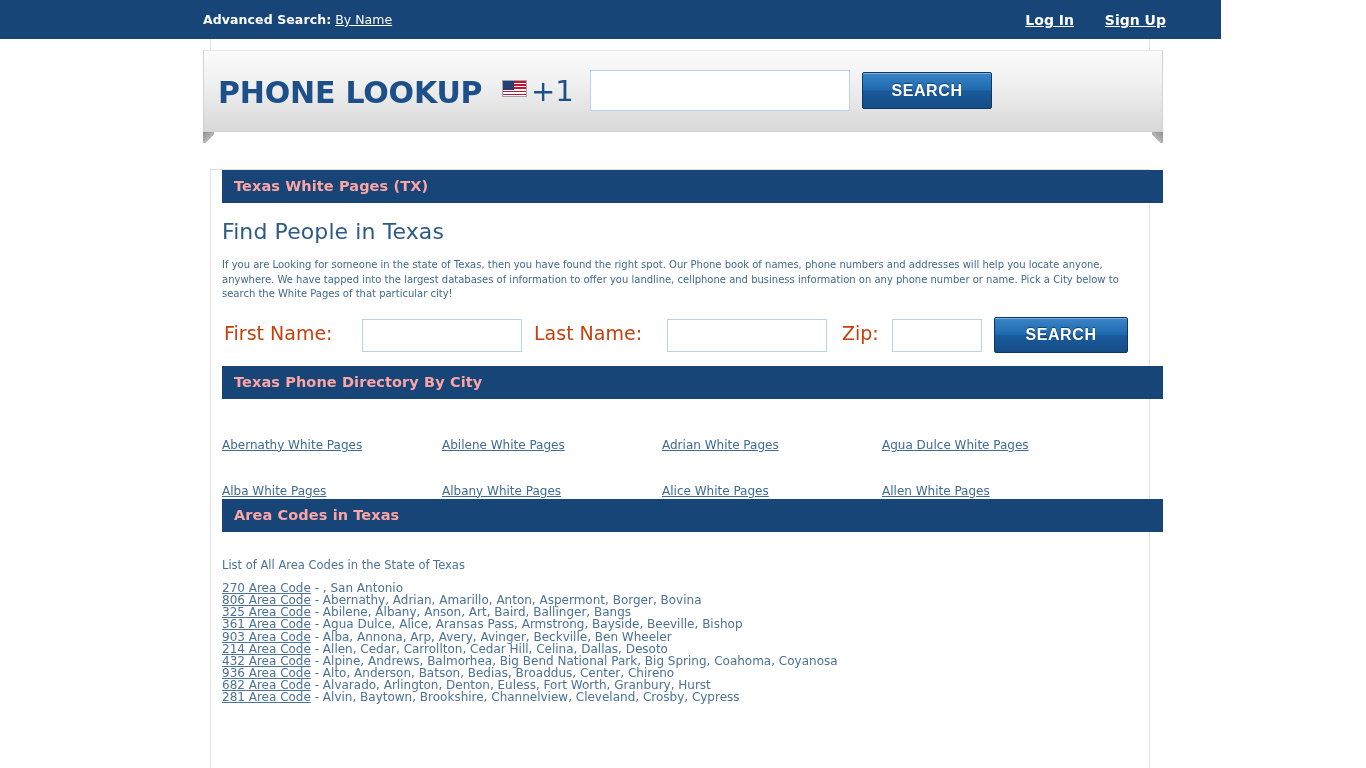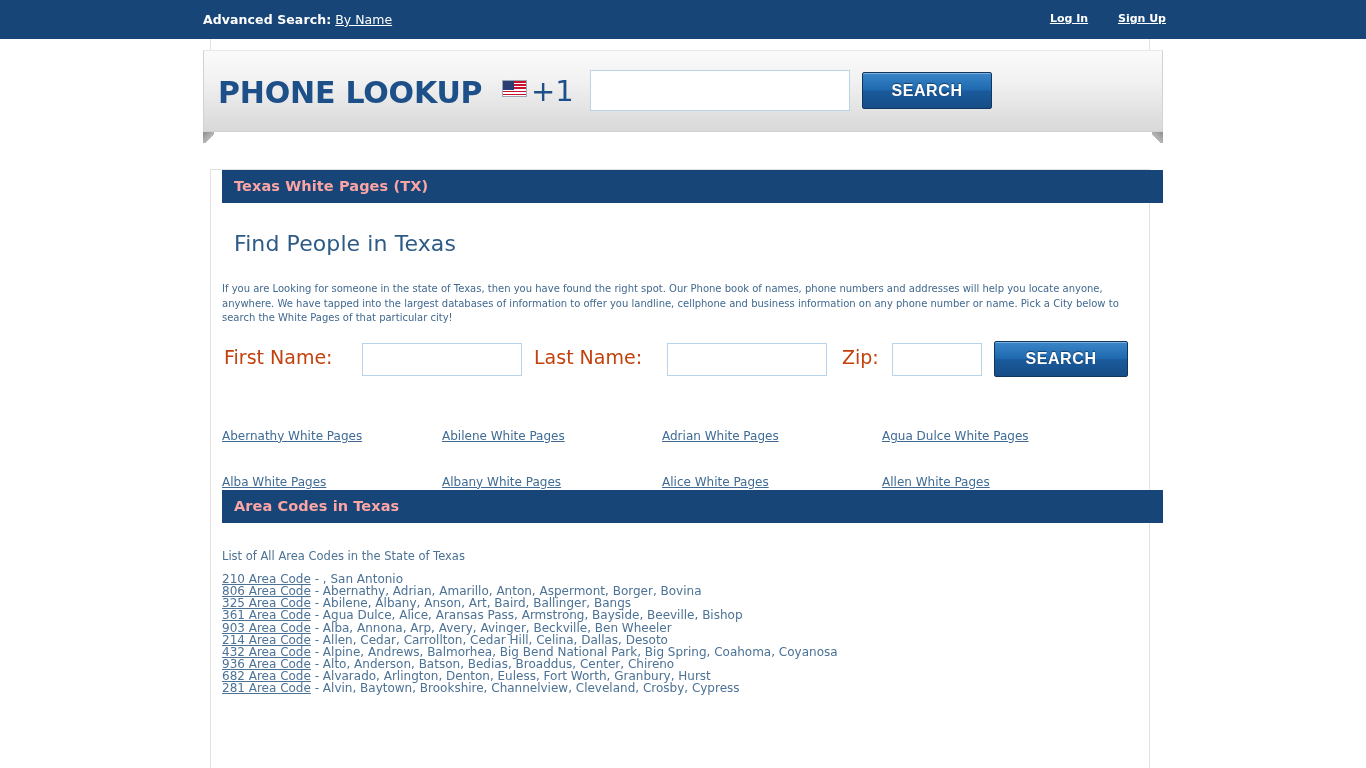--- a/index.html
+++ b/index.html
@@ -7,21 +7,21 @@
     margin: 0; padding: 0;
     width: 1366px; height: 768px;
     overflow: hidden;
     background: #ffffff;
     font-family: "DejaVu Sans", "Liberation Sans", sans-serif;
   }
 
   
   .topbar {
     position: absolute; top: 0; left: 0;
-    width: 1366px; height: 39px;
+    width: 1221px; height: 39px;
     background: #174578;
     color: #ffffff;
     font-size: 12.5px;
   }
   .topbar-inner {
     position: relative;
     width: 1366px; height: 39px;
   }
   .adv-search {
     position: absolute; left: 203px; top: 12px;
@@ -30,21 +30,21 @@
     font-size: 12.5px;
   }
   .adv-search .lbl { font-weight: bold; letter-spacing: .1px; }
   .adv-search a,
   .topbar a {
     color: #ffffff;
     text-decoration: underline;
   }
   .topbar-right {
     position: absolute; right: 200px; top: 12px;
-    font-size: 11px;
+    font-size: 14px;
     font-weight: bold;
   }
   .topbar-right a { margin-left: 26px; }
 
   
   .page-frame {
     position: absolute;
     left: 210px; top: 39px;
     width: 940px; height: 729px;
     background: #ffffff;
@@ -146,21 +146,21 @@
     background: #174578;
     color: #fca5a5;
     font-size: 14.5px;
     font-weight: bold;
     height: 33px;
     line-height: 33px;
     padding-left: 12px;
     letter-spacing: .1px;
   }
   .h1 {
-    margin: 12px;
+    margin: 0;
     padding: 16px 0 0 0;
     font-size: 22px;
     font-weight: normal;
     color: #2d5b86;
     letter-spacing: .1px;
   }
   .intro {
     margin: 0;
     padding-top: 14px;
     font-size: 10px;
@@ -297,39 +297,40 @@
 
     <span class="fld-label lbl-last">Last Name:</span>
     <input class="fld-input in-last" type="text" style="">
 
     <span class="fld-label lbl-zip">Zip:</span>
     <input class="fld-input in-zip" type="text" style="">
 
     <button class="btn-search btn-search-name">SEARCH</button>
   </div>
 
+  <div class="bar">Texas Phone Directory By City</div>
 
   <div class="city-grid" id="city-grid">
       <div><a href="#">Abernathy White Pages</a></div>
       <div><a href="#">Abilene White Pages</a></div>
       <div><a href="#">Adrian White Pages</a></div>
       <div><a href="#">Agua Dulce White Pages</a></div>
       <div><a href="#">Alba White Pages</a></div>
       <div><a href="#">Albany White Pages</a></div>
       <div><a href="#">Alice White Pages</a></div>
       <div><a href="#">Allen White Pages</a></div>
     </div>
 
 
   <div class="bar">Area Codes in Texas</div>
 
   <div class="ac-note">List of All Area Codes in the State of Texas</div>
 
   <div class="ac-list" id="ac-list">
-      <div class="ac-row"><a href="#">210 Area Code</a><span class="ac-sep"> - </span><span>, San Antonio</span></div>
+      <div class="ac-row"><a href="#">270 Area Code</a><span class="ac-sep"> - </span><span>, San Antonio</span></div>
       <div class="ac-row"><a href="#">806 Area Code</a><span class="ac-sep"> - </span><span>Abernathy, Adrian, Amarillo, Anton, Aspermont, Borger, Bovina</span></div>
       <div class="ac-row"><a href="#">325 Area Code</a><span class="ac-sep"> - </span><span>Abilene, Albany, Anson, Art, Baird, Ballinger, Bangs</span></div>
       <div class="ac-row"><a href="#">361 Area Code</a><span class="ac-sep"> - </span><span>Agua Dulce, Alice, Aransas Pass, Armstrong, Bayside, Beeville, Bishop</span></div>
       <div class="ac-row"><a href="#">903 Area Code</a><span class="ac-sep"> - </span><span>Alba, Annona, Arp, Avery, Avinger, Beckville, Ben Wheeler</span></div>
       <div class="ac-row"><a href="#">214 Area Code</a><span class="ac-sep"> - </span><span>Allen, Cedar, Carrollton, Cedar Hill, Celina, Dallas, Desoto</span></div>
       <div class="ac-row"><a href="#">432 Area Code</a><span class="ac-sep"> - </span><span>Alpine, Andrews, Balmorhea, Big Bend National Park, Big Spring, Coahoma, Coyanosa</span></div>
       <div class="ac-row"><a href="#">936 Area Code</a><span class="ac-sep"> - </span><span>Alto, Anderson, Batson, Bedias, Broaddus, Center, Chireno</span></div>
       <div class="ac-row"><a href="#">682 Area Code</a><span class="ac-sep"> - </span><span>Alvarado, Arlington, Denton, Euless, Fort Worth, Granbury, Hurst</span></div>
       <div class="ac-row"><a href="#">281 Area Code</a><span class="ac-sep"> - </span><span>Alvin, Baytown, Brookshire, Channelview, Cleveland, Crosby, Cypress</span></div>
     </div>

